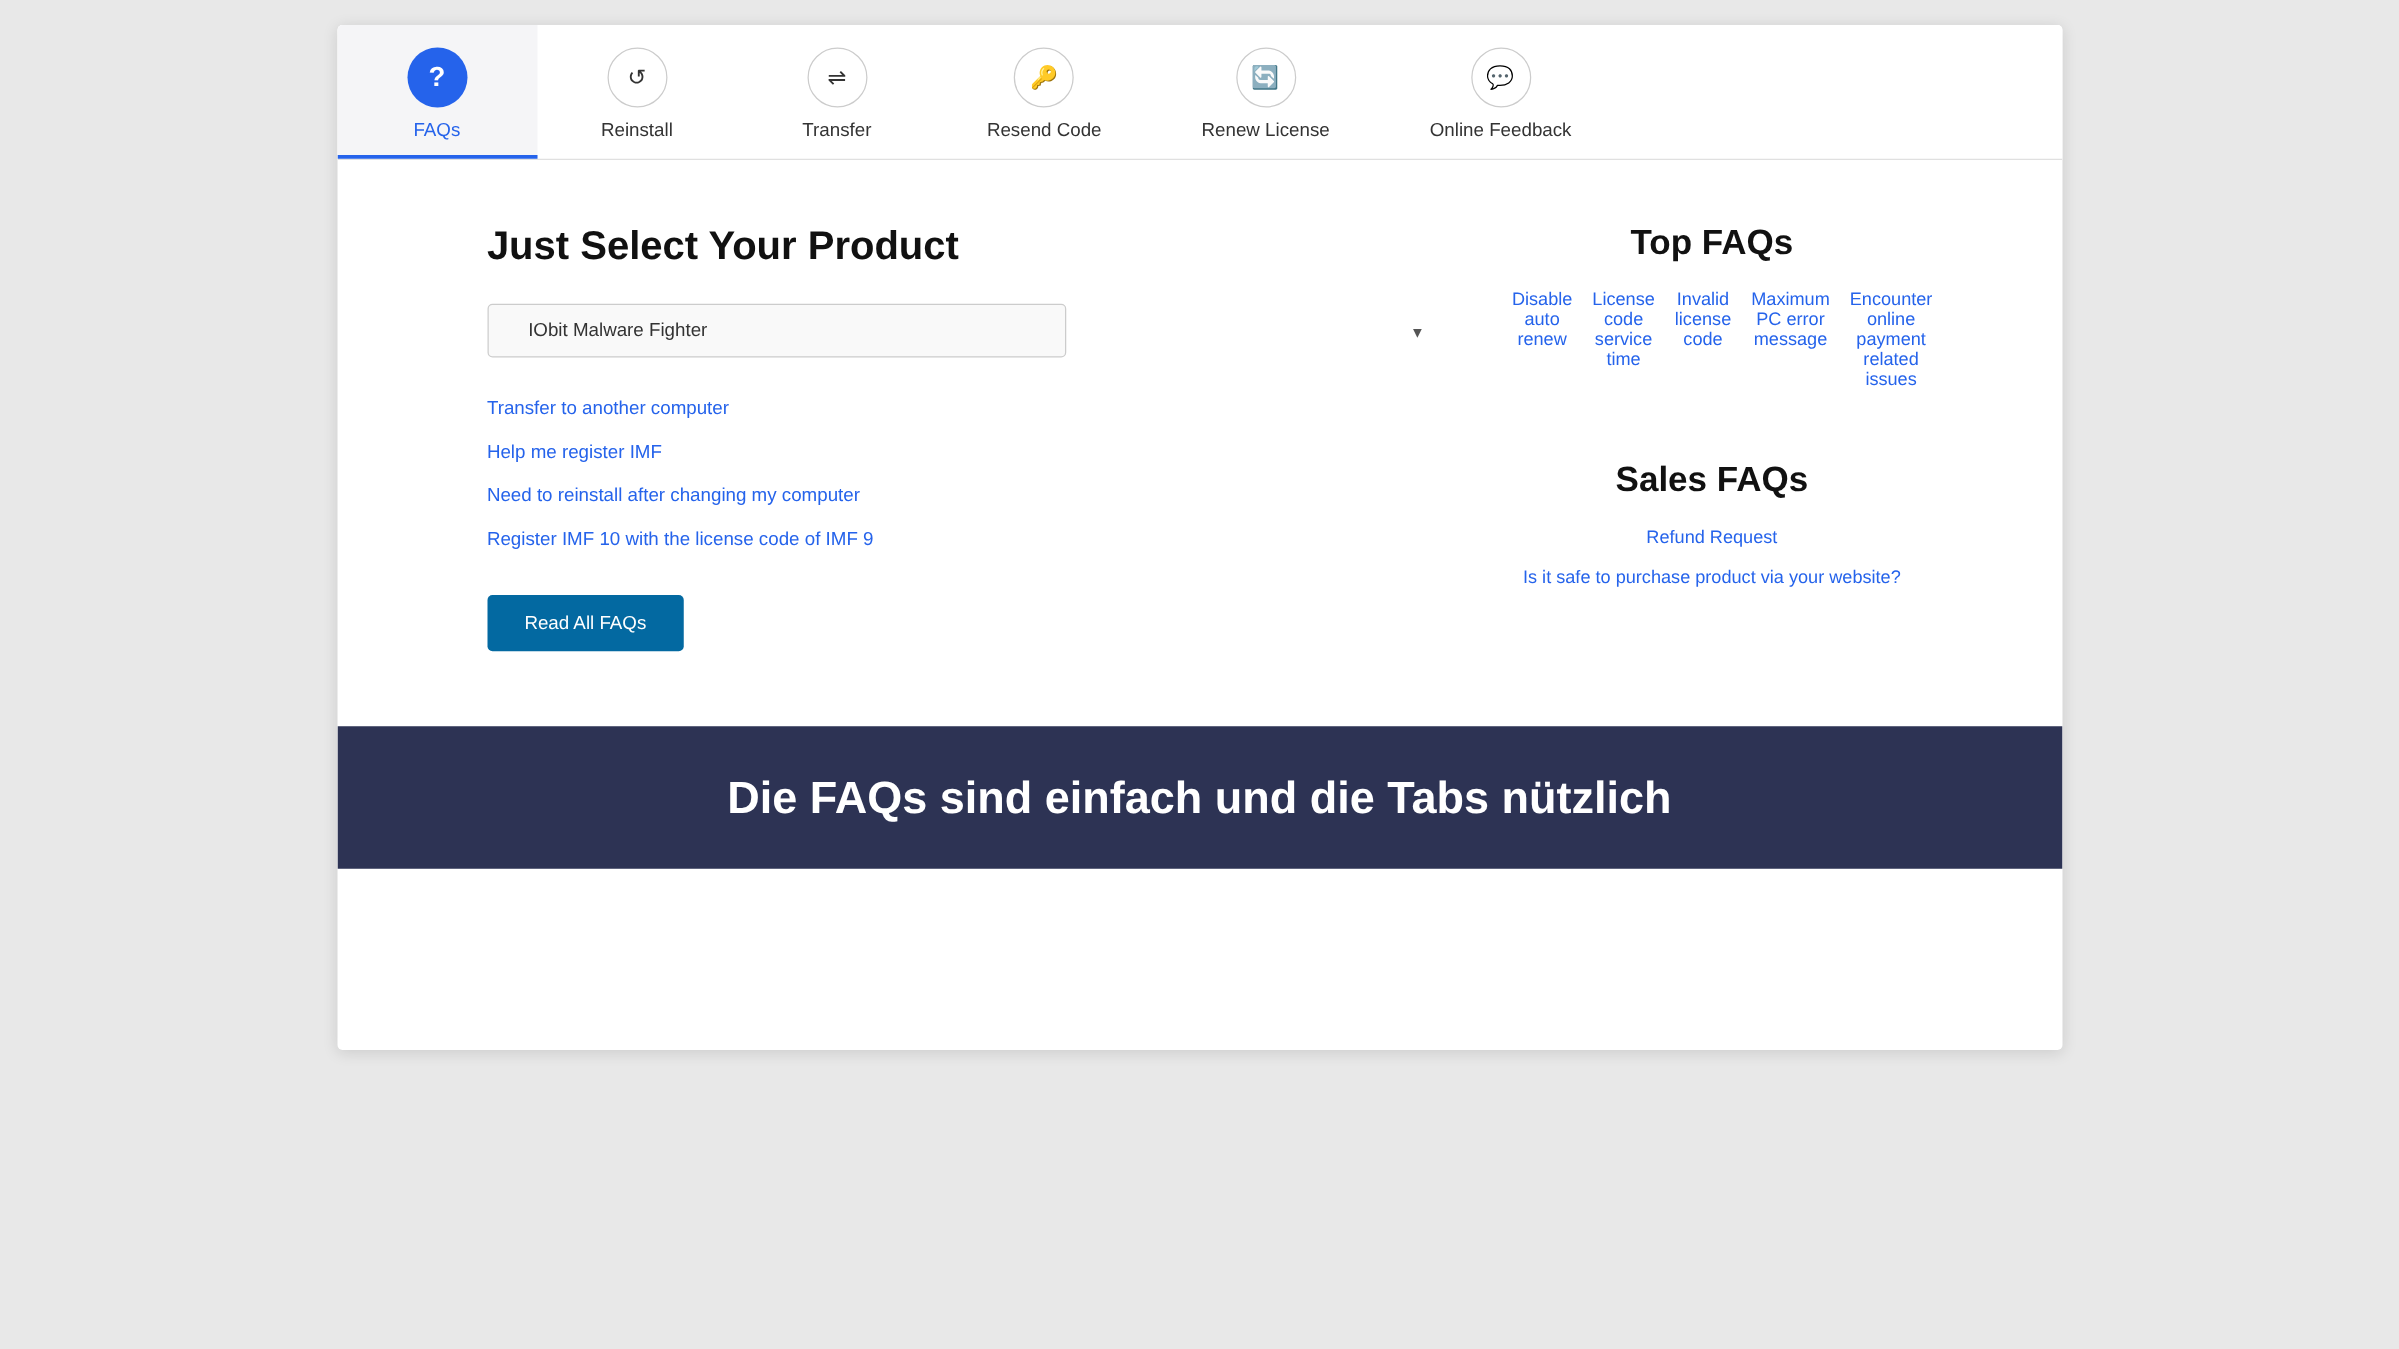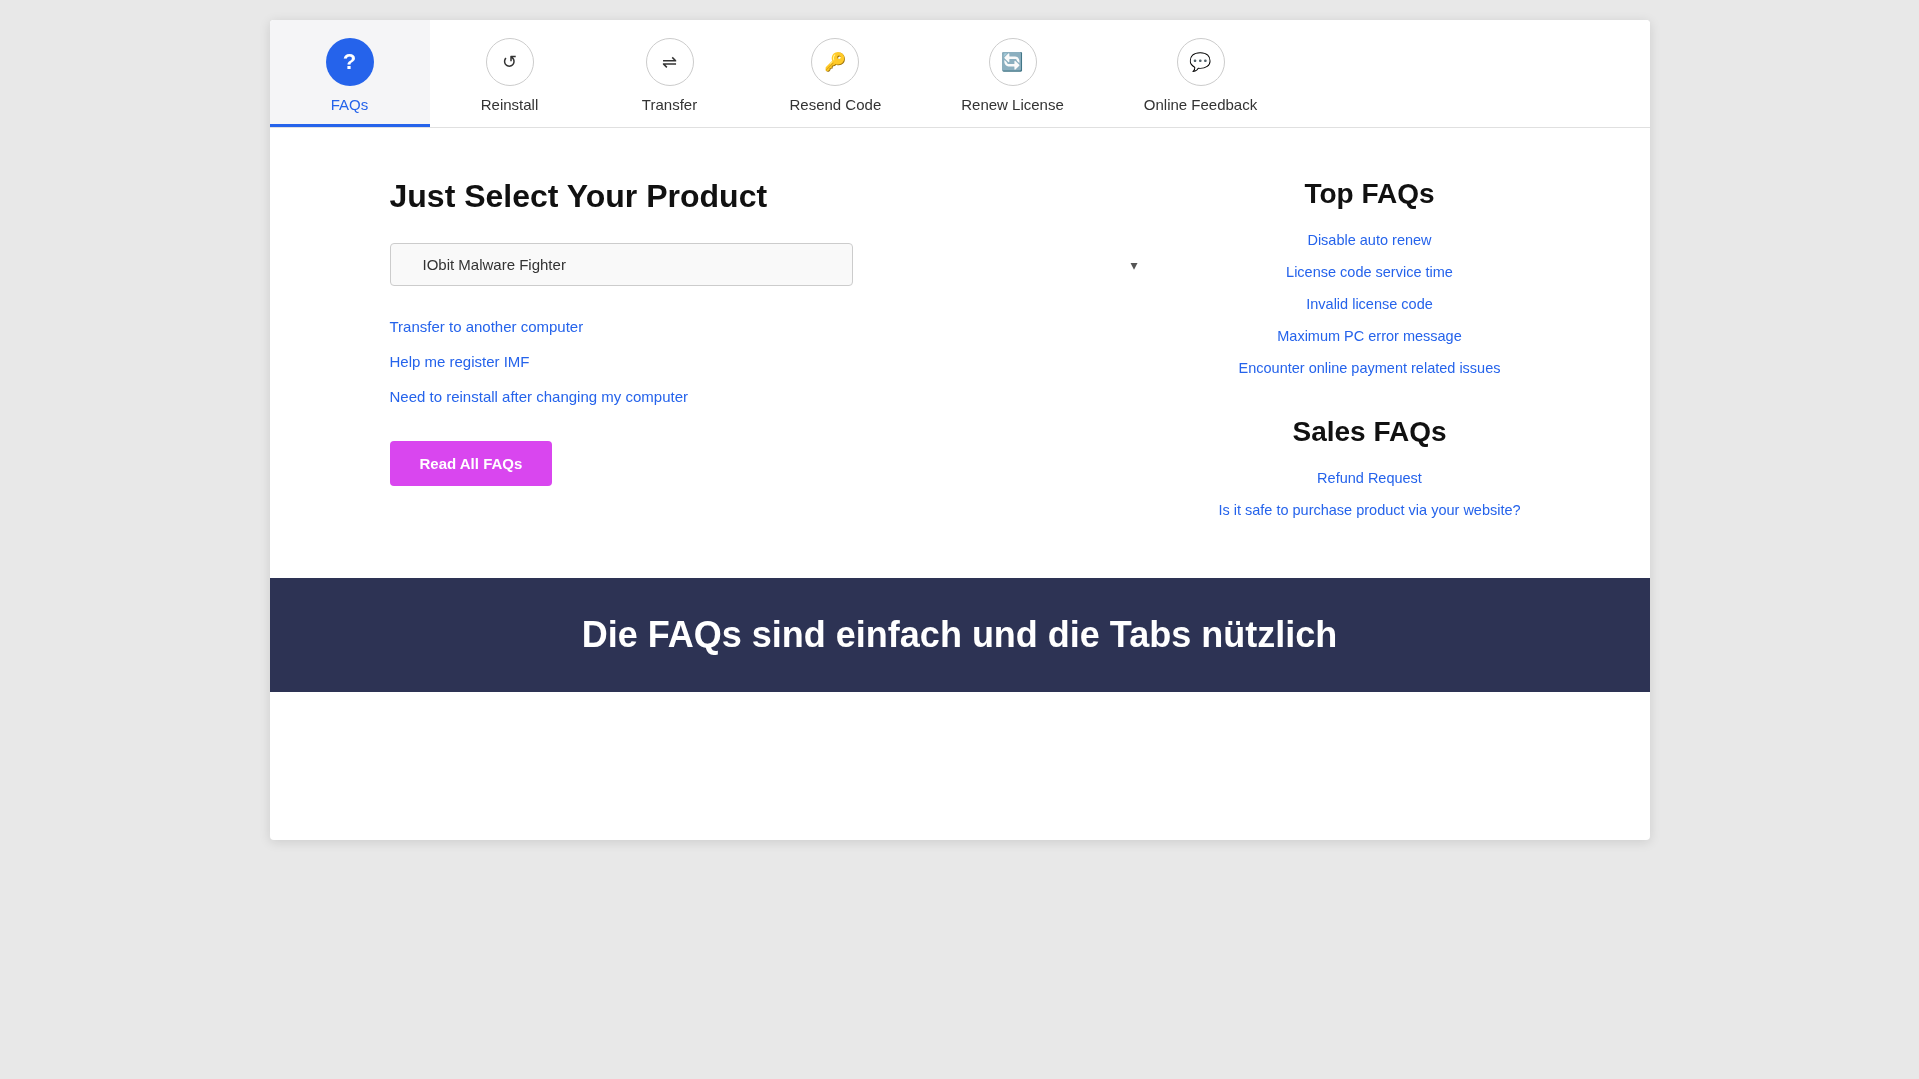--- a/index.html
+++ b/index.html
@@ -132,42 +132,42 @@
       margin-bottom: 36px;
       justify-content: space-between;
     }
     .faq-link {
       color: #2563eb;
       font-size: 15px;
       cursor: pointer;
       text-decoration: none;
     }
     .read-all-btn {
-      background: #d946ef;
+      background: #0369a1;
       color: #fff;
       border: none;
       padding: 14px 30px;
       font-size: 15px;
       border-radius: 4px;
       cursor: pointer;
-      font-weight: 700;
+      font-weight: 400;
     }
 
     
     .top-faqs-title {
       font-size: 28px;
       font-weight: 700;
       color: #111;
       margin-bottom: 22px;
     }
     .top-faq-links {
       display: flex;
-      flex-direction: column;
+      flex-direction: row;
       gap: 16px;
-      margin-bottom: 40px;
+      margin-bottom: 56px;
     }
     .top-faq-link {
       color: #2563eb;
       font-size: 14.5px;
       cursor: pointer;
       text-decoration: none;
     }
     .sales-faqs-title {
       font-size: 28px;
       font-weight: 700;
@@ -242,20 +242,21 @@
           <option>Driver Booster</option>
           <option>IObit Uninstaller</option>
         </select>
         <span class="select-chevron">▾</span>
       </div>
 
       <div class="faq-links">
         <a class="faq-link">Transfer to another computer</a>
         <a class="faq-link">Help me register IMF</a>
         <a class="faq-link">Need to reinstall after changing my computer</a>
+        <a class="faq-link">Register IMF 10 with the license code of IMF 9</a>
       </div>
 
       <button class="read-all-btn">Read All FAQs</button>
     </div>
 
     <div class="right-column">
       <h3 class="top-faqs-title">Top FAQs</h3>
 
       <div class="top-faq-links">
         <a class="top-faq-link">Disable auto renew</a>

